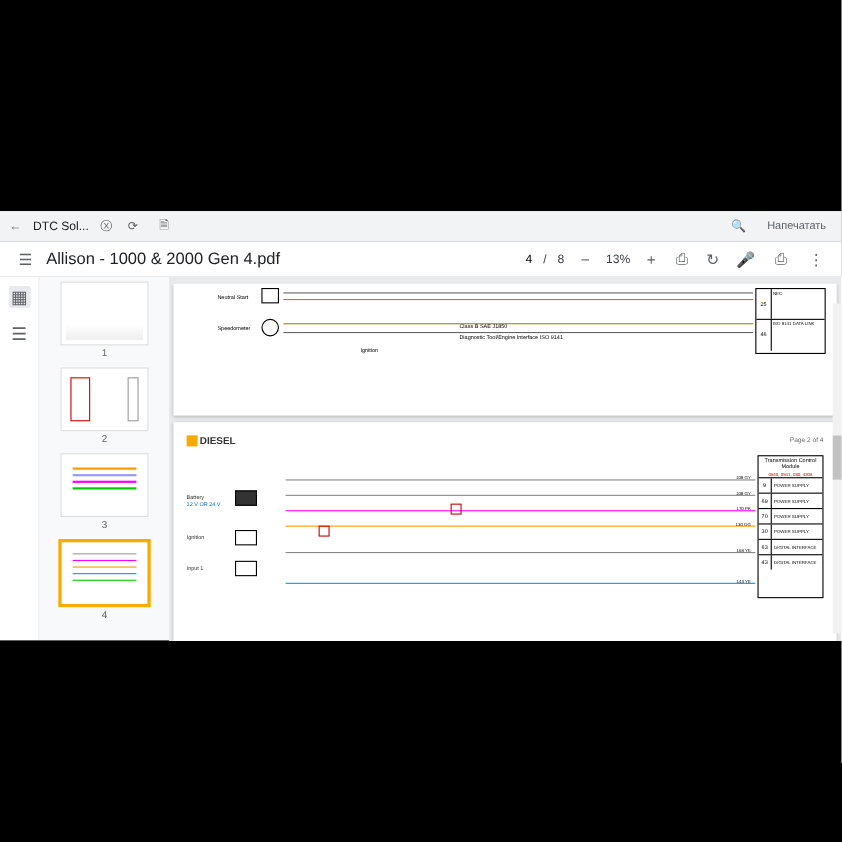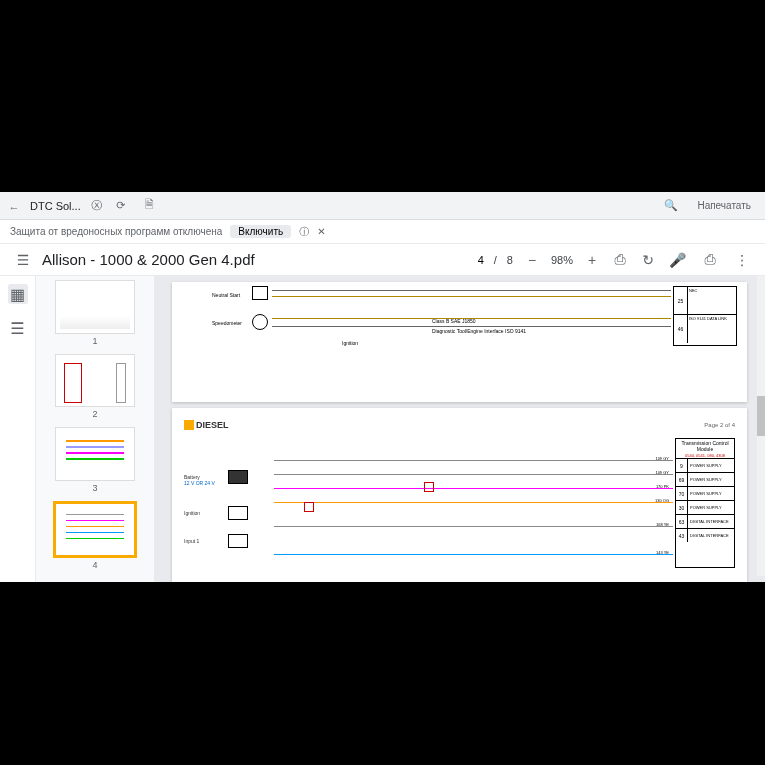--- a/index.html
+++ b/index.html
@@ -23,21 +23,21 @@
 .doc-title{font-size:15px;color:#202124}
 .main{flex:1;display:flex;background:#f8f9fa;overflow:hidden}
 .sidebar{width:36px;background:#fff;border-right:1px solid #e8eaed;display:flex;flex-direction:column;align-items:center;padding-top:8px;gap:14px}
 .sidebar-btn{width:20px;height:20px;display:flex;align-items:center;justify-content:center;color:#5f6368;border-radius:3px}
 .sidebar-btn.active{background:#e8eaed}
 .thumbs{width:118px;background:#f8f9fa;padding:4px 0;overflow-y:auto;display:flex;flex-direction:column;align-items:center}
 .thumb{width:80px;height:58px;background:#fff;border:1px solid #ddd;margin-bottom:2px;position:relative}
 .thumb.active{border:3px solid #f9ab00;width:84px;height:62px}
 .thumb-num{font-size:9px;color:#5f6368;margin-bottom:8px;text-align:center}
 .thumb-content{position:absolute;inset:4px}
-.content{flex:1;background:#e8eaed;overflow:auto;padding:0 18px}
+.content{flex:1;background:#e8eaed;overflow:auto;padding:0 4px}
 .page{background:#fff;margin:6px 0;box-shadow:0 1px 3px rgba(0,0,0,.2);position:relative}
 .page3{height:120px}
 .page4{height:200px;padding:12px}
 .diagram-header{display:flex;align-items:center;justify-content:space-between;margin-bottom:8px}
 .diesel-logo{font-size:9px;font-weight:bold;color:#333;display:flex;align-items:center;gap:2px}
 .diesel-logo::before{content:"";width:10px;height:10px;background:#f9ab00;display:inline-block}
 .diagram-title{font-size:11px;font-weight:bold;text-align:center;flex:1}
 .page-num{font-size:6px;color:#666}
 .diagram-body{position:relative;height:140px;font-size:5px}
 .tcm-box{position:absolute;right:0;top:0;width:60px;height:130px;border:1px solid #000}
@@ -63,38 +63,32 @@
   <div class="url-bar">
     <span>🗎</span>
   </div>
   <div class="right-icons">
     <span class="nav-btn">🔍</span>
     <button class="print-btn">Напечатать</button>
 
   </div>
 </div>
 
-<div class="info-bar">
-  <span>Защита от вредоносных программ отключена</span>
-  <button class="enable-btn">Включить</button>
-  <span>ⓘ</span>
-  <span>✕</span>
-</div>
 
 <div class="pdf-toolbar">
   <div class="toolbar-left">
     <span class="icon-btn">☰</span>
     <span class="doc-title">Allison - 1000 &amp; 2000 Gen 4.pdf</span>
   </div>
   <div class="toolbar-center">
     <input class="page-input" value="4" style="">
     <span>/</span>
     <span>8</span>
     <span class="icon-btn">−</span>
-    <span>98%</span>
+    <span>13%</span>
     <span class="icon-btn">+</span>
     <span class="icon-btn">⎙</span>
     <span class="icon-btn">↻</span>
   </div>
   <div class="toolbar-right">
     <span class="icon-btn">🎤</span>
     <span class="icon-btn">⎙</span>
     <span class="icon-btn">⋮</span>
   </div>
 </div>

